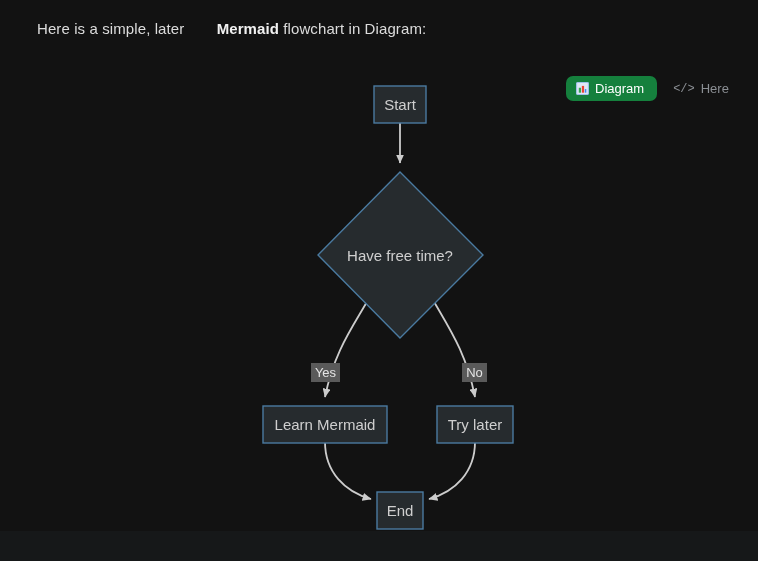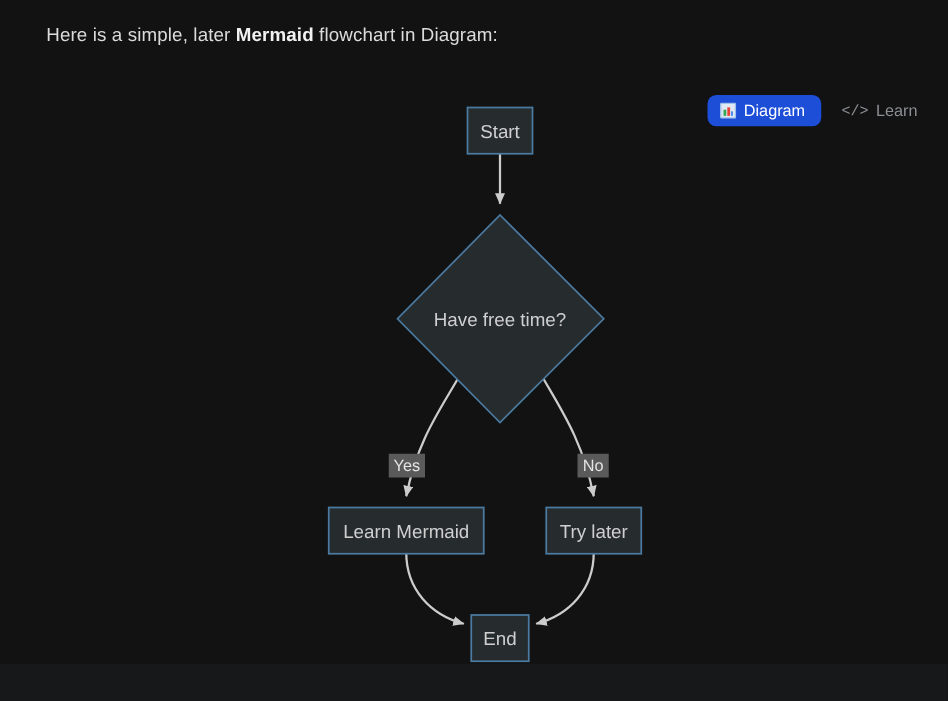--- a/index.html
+++ b/index.html
@@ -36,20 +36,21 @@
     left: 37px;
     top: 20px;
     font-size: 15px;
     color: #dcdcdc;
     letter-spacing: 0.1px;
     white-space: nowrap;
   }
   .intro .strong {
     font-weight: bold;
     color: #f1f1f1;
+    margin-left: 28px;
   }
 
   
   .view-toggle {
     position: absolute;
     left: 563px;
     top: 73px;
     display: flex;
     align-items: center;
     gap: 6px;
@@ -64,21 +65,21 @@
     border-radius: 7px;
     padding: 6px 13px 6px 10px;
     font-family: "Liberation Sans", sans-serif;
     font-size: 13px;
     line-height: 1;
     cursor: pointer;
     background: transparent;
     color: #8b8f94;
   }
   .toggle-btn.active {
-    background: #1d4ed8;
+    background: #15803d;
     color: #ffffff;
   }
   .toggle-btn .code-glyph {
     font-family: "Liberation Mono", monospace;
     font-size: 12px;
     color: #8b8f94;
   }
 
   .chart-icon {
     width: 13px;
@@ -126,21 +127,21 @@
           <rect x="0.6" y="0.6" width="12.8" height="12.8" rx="1" fill="#dfe8f5" stroke="#9fc0e8" stroke-width="1.2"></rect>
           <rect x="3" y="6.2" width="2.4" height="5.3" fill="#34a853"></rect>
           <rect x="6.3" y="4.2" width="2.4" height="7.3" fill="#ea4335"></rect>
           <rect x="9.5" y="7.6" width="1.6" height="3.9" fill="#4285f4"></rect>
         </svg>
       </span>
       <span>Diagram</span>
     </button>
     <button class="toggle-btn">
       <span class="code-glyph">&lt;/&gt;</span>
-      <span>Learn</span>
+      <span>Here</span>
     </button>
   </div>
 
   <div class="diagram-wrap">
     <svg class="diagram-svg" width="758" height="561" viewBox="0 0 758 561" xmlns="http://www.w3.org/2000/svg">
       <defs>
         <marker id="arrowhead" markerWidth="10" markerHeight="8" refX="8.4" refY="4" orient="auto" markerUnits="userSpaceOnUse">
           <path d="M0,0 L9,4 L0,8 z" fill="#cccccc"></path>
         </marker>
       </defs>

